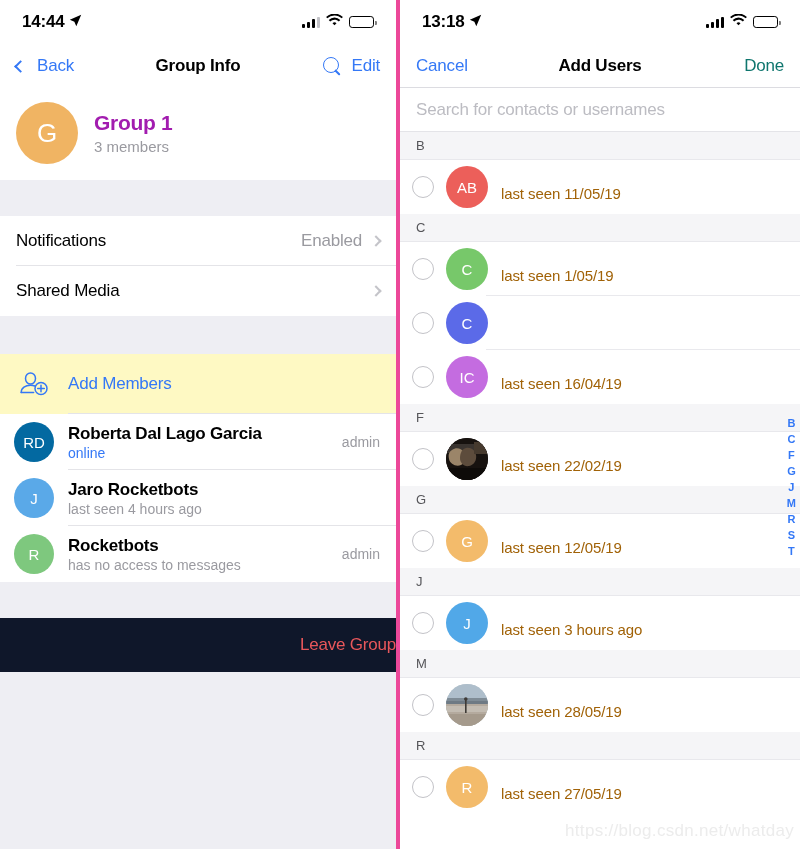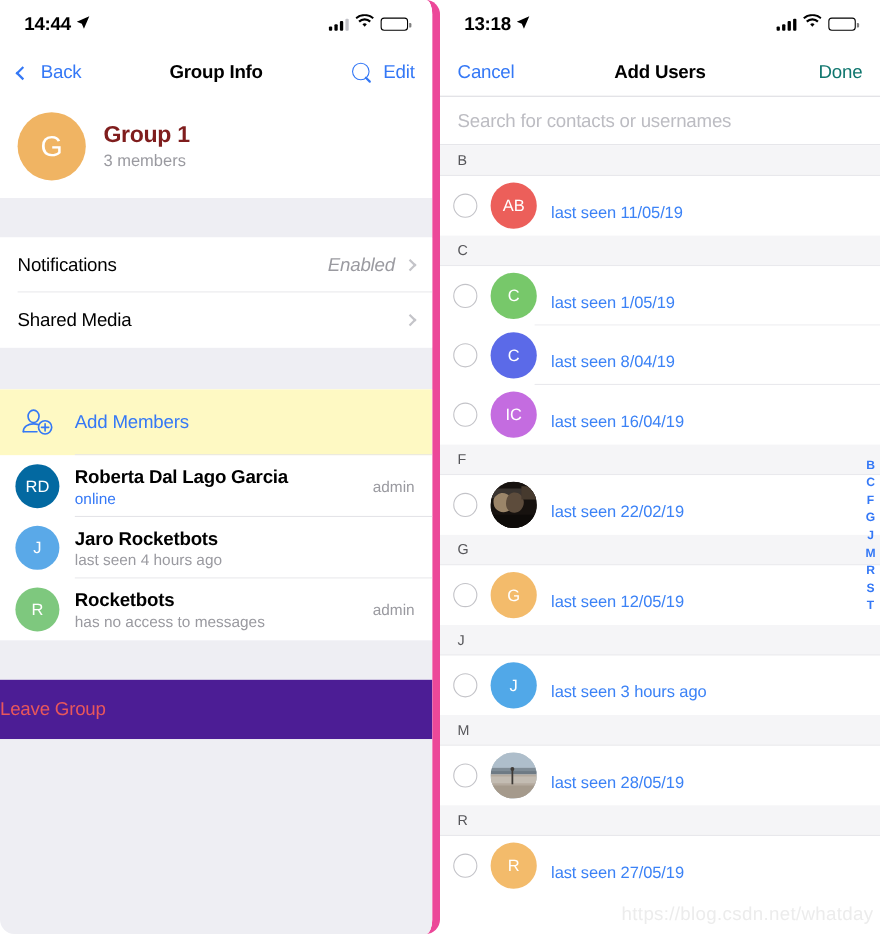--- a/index.html
+++ b/index.html
@@ -5,21 +5,21 @@
   * { box-sizing: border-box; margin: 0; padding: 0; }
   html, body {
     width: 800px; height: 849px;
     background: #ffffff;
     font-family: "Liberation Sans", sans-serif;
     overflow: hidden;
     -webkit-font-smoothing: antialiased;
   }
   .screens { display: flex; width: 800px; height: 849px; }
   .screen { width: 400px; height: 849px; position: relative; overflow: hidden; background: #fff; }
-  .screen-left { border-right: 7px solid #ec4899; border-radius: 13px; }
+  .screen-left { border-right: 4px solid #ec4899; }
 
   
   .statusbar {
     height: 44px; display: flex; align-items: center;
     justify-content: space-between; padding: 0 22px 0 22px;
     background: #fff;
   }
   .sb-time { font-size: 17px; font-weight: 600; color: #000; letter-spacing: -0.2px; display:flex; align-items:center; gap:5px;}
   .sb-loc { display:inline-block; }
   .sb-right { display: flex; align-items: center; gap: 6px; }
@@ -61,34 +61,34 @@
   
   .grp-head {
     background: #fff; display: flex; align-items: center;
     padding: 14px 16px 16px 16px; gap: 16px; height: 92px;
   }
   .grp-avatar {
     width: 62px; height: 62px; border-radius: 50%;
     display: flex; align-items: center; justify-content: center;
     color: #fff; font-size: 26px; font-weight: 500;
   }
-  .grp-name { font-size: 21px; font-weight: 600; color: #7f1d1d; letter-spacing: -0.3px; }
+  .grp-name { font-size: 21px; font-weight: 600; color: #a21caf; letter-spacing: -0.3px; }
   .grp-sub { font-size: 15px; color: #9a9aa0; margin-top: 3px; }
 
   .gap { background: #eeeef3; height: 36px; }
   .gap.tall { height: 38px; }
 
   .list-block { background: #fff; }
   .row {
     display: flex; align-items: center; min-height: 50px;
     padding: 0 16px; position: relative; background: #fff;
   }
   .row .sep { position:absolute; left:16px; right:0; bottom:0; height:1px; background:#e4e4e8; }
   .row-label { font-size: 17px; color: #000; letter-spacing: -0.2px; }
-  .row-value { margin-left: auto; font-size: 17px; color: #9a9aa0; letter-spacing: -0.2px; font-style: italic;}
+  .row-value { margin-left: auto; font-size: 17px; color: #9a9aa0; letter-spacing: -0.2px;}
   .chev-r {
     width: 8px; height: 8px; border-top: 2px solid #c4c4c9; border-right: 2px solid #c4c4c9;
     transform: rotate(45deg); margin-left: 10px; flex: 0 0 auto;
   }
 
   .member-row { display:flex; align-items:center; padding: 7px 16px 7px 14px; background:#fff; position:relative; min-height:56px;}
   .member-row .sep { position:absolute; left:68px; right:0; bottom:0; height:1px; background:#e4e4e8; }
   .m-avatar {
     width: 40px; height: 40px; border-radius: 50%; flex:0 0 auto;
     display:flex; align-items:center; justify-content:center; color:#fff;
@@ -98,21 +98,21 @@
   .m-name { font-size: 17px; color: #000; font-weight: 600; letter-spacing:-0.2px; }
   .m-status { font-size: 14px; color: #9a9aa0; margin-top: 1px; }
   .m-status.online { color: #3478f6; }
   .m-role { font-size: 14px; color: #9a9aa0; margin-left: 8px; flex:0 0 auto;}
 
   .add-members-row { display:flex; align-items:center; padding: 10px 16px 10px 14px; background:#fef9c3; position:relative; min-height:46px; }
   .add-members-row .sep { position:absolute; left:68px; right:0; bottom:0; height:1px; background:#e4e4e8; }
   .add-icon { width:40px; height:40px; margin-right:14px; flex:0 0 auto; display:flex; align-items:center; justify-content:center;}
   .add-label { font-size:17px; color:#3478f6; letter-spacing:-0.2px; }
 
-  .leave-block { background:#4c1d95; height:54px; display:flex; align-items:center; justify-content:flex-start; }
+  .leave-block { background:#0f172a; height:54px; display:flex; align-items:center; justify-content:flex-end; }
   .leave-text { font-size:17px; color:#e8575b; letter-spacing:-0.2px; }
   .filler { background:#eeeef3; flex:1 1 auto; }
   .screen-left-inner { display:flex; flex-direction:column; height: 805px; }
 
   
   .navbar-r { border-bottom: 1px solid #dcdce1; }
   .search-bar {
     height: 44px; display:flex; align-items:center; padding: 0 16px;
     background:#fff; border-bottom:1px solid #e4e4e8;
   }
@@ -123,21 +123,21 @@
     padding: 0 16px; font-size: 13px; color:#555559; border-bottom:1px solid #e8e8ec;
   }
   .c-row { display:flex; align-items:center; padding: 0 16px 0 12px; background:#fff;
            min-height: 54px; position:relative; }
   .c-row .sep { position:absolute; left:86px; right:0; bottom:0; height:1px; background:#e9e9ed; }
   .radio { width:22px; height:22px; border-radius:50%; border:1.4px solid #c3c3c8; flex:0 0 auto; margin-right:12px;}
   .c-avatar { width:42px; height:42px; border-radius:50%; flex:0 0 auto;
               display:flex; align-items:center; justify-content:center;
               color:#fff; font-size:15px; font-weight:500; margin-right:13px; overflow:hidden;}
   .c-avatar svg { width:100%; height:100%; display:block; }
-  .c-seen { font-size:15px; color:#3b82f6; align-self:flex-end; padding-bottom:12px; letter-spacing:-0.1px;}
+  .c-seen { font-size:15px; color:#a16207; align-self:flex-end; padding-bottom:12px; letter-spacing:-0.1px;}
 
   .alpha-index {
     position:absolute; right: 4px; top: 418px;
     display:flex; flex-direction:column; align-items:center; gap: 5px;
     z-index: 5;
   }
   .alpha-index span { font-size:11px; color:#3478f6; font-weight:600; line-height:1; cursor:pointer;}
 
   .watermark {
     position:absolute; bottom: 8px; right: 6px;
@@ -345,21 +345,20 @@
           <span>C</span>
         </span>
         <span class="c-seen">last seen 1/05/19</span>
         <span class="sep"></span>
       </div>
       <div class="c-row">
         <span class="radio"></span>
         <span class="c-avatar" style="background:#5b6ae8">
           <span>C</span>
         </span>
-        <span class="c-seen">last seen 8/04/19</span>
         <span class="sep"></span>
       </div>
       <div class="c-row">
         <span class="radio"></span>
         <span class="c-avatar" style="background:#c46ce0">
           <span>IC</span>
         </span>
         <span class="c-seen">last seen 16/04/19</span>
       </div>
 

